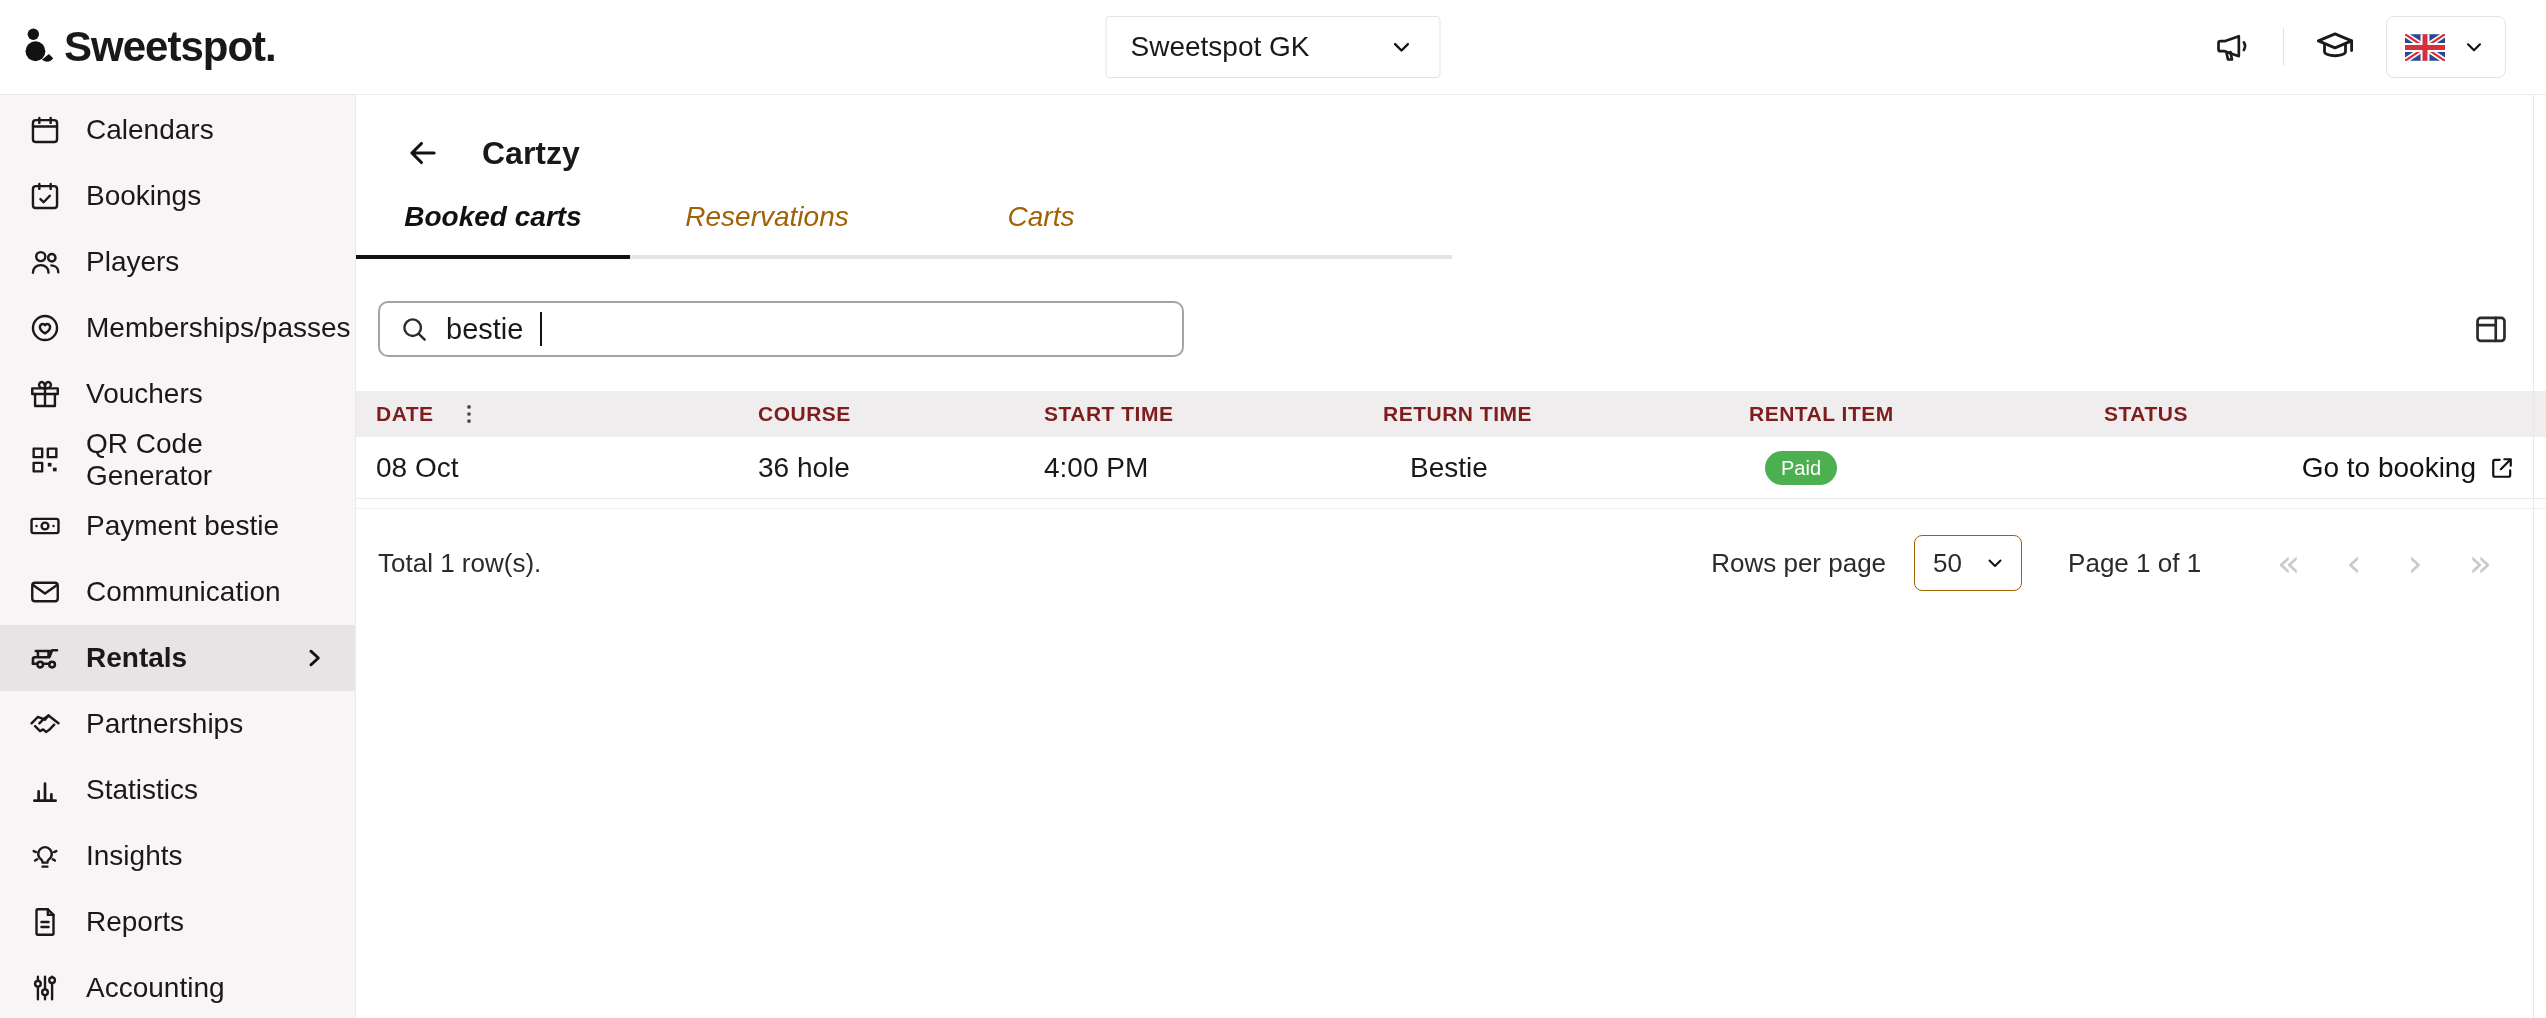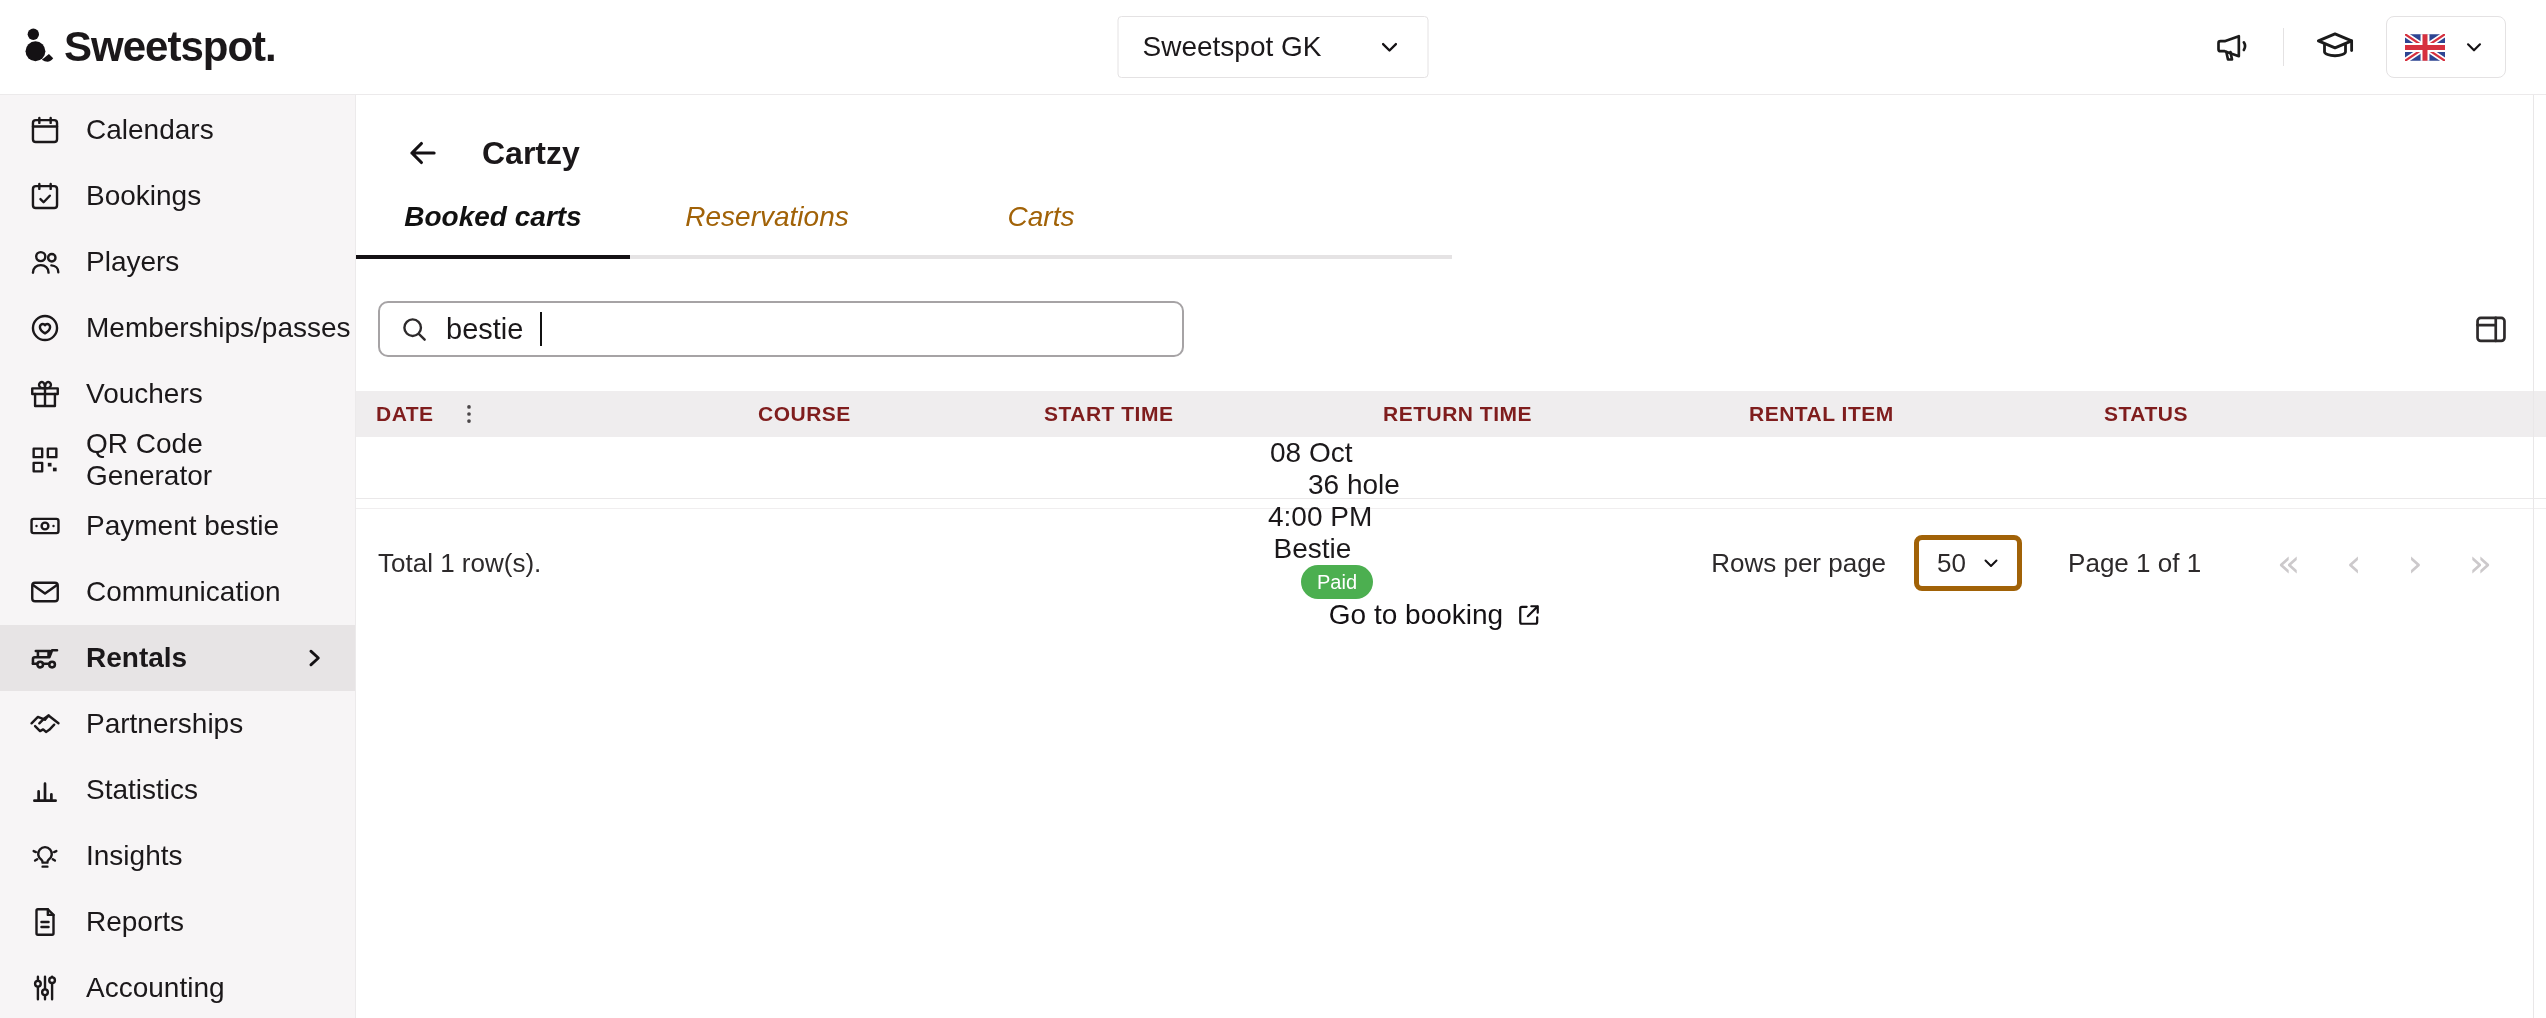--- a/index.html
+++ b/index.html
@@ -15,21 +15,21 @@
   
   .topbar {
     position: absolute; top: 0; left: 0; right: 0; height: 95px;
     background: #fff; border-bottom: 1px solid #eceaeb;
     display: flex; align-items: center; padding: 0 40px 0 22px; z-index: 5;
   }
   .logo { display: flex; align-items: center; gap: 8px; }
   .logo-text { font-size: 42px; font-weight: 700; letter-spacing: -1px; }
   .club-select {
     position: absolute; left: 50%; top: 50%; transform: translate(-50%,-50%);
-    width: 311px; height: 62px; border: 1px solid #e4e2e3; border-radius: 4px;
+    width: 335px; height: 62px; border: 1px solid #e4e2e3; border-radius: 4px;
     display: flex; align-items: center; justify-content: space-between;
     padding: 0 24px; font-size: 28px; background: #fff; cursor: pointer;
   }
   .topbar-right { margin-left: auto; display: flex; align-items: center; gap: 30px; }
   .tb-icon-btn { display: flex; align-items: center; cursor: pointer; color: #1b1b1b; }
   .tb-divider { width: 1px; height: 38px; background: #e4e2e3; }
   .lang-btn {
     height: 62px; border: 1px solid #e4e2e3; border-radius: 8px;
     display: flex; align-items: center; gap: 16px; padding: 0 18px; cursor: pointer; background:#fff;
   }
@@ -72,21 +72,21 @@
   .caret { width: 2px; height: 34px; background: #111; margin-left: 1px; }
   .date-filter-btn { cursor: pointer; color: #2d2a2b; display: flex; }
 
   
   .thead {
     display: flex; height: 46px; background: #efedee;
     font-size: 21px; font-weight: 700; letter-spacing: 0.5px; color: #7f1d1d;
   }
   .trow {
     display: flex; align-items: center; height: 62px; font-size: 28px;
-    border-bottom: 1px solid #eae8e9; background: #fff; flex-direction: column;
+    border-bottom: 1px solid #eae8e9; background: #fff;
   }
   .table-end { height: 10px; border-bottom: 1px solid #f0eeef; }
   .cell { display: flex; align-items: center; }
   .c-date   { width: 402px; padding-left: 20px; gap: 22px; }
   .c-course { width: 286px; }
   .c-start  { width: 339px; }
   .c-return { width: 366px; }
   .c-rental { width: 355px; }
   .c-status { width: 300px; }
   .c-action { flex: 1; justify-content: flex-end; padding-right: 30px; }
@@ -94,21 +94,21 @@
   .badge {
     background: #4caf50; color: #fff; font-size: 20px; font-weight: 400;
     padding: 5px 16px; border-radius: 999px; line-height: 1.2;
   }
   .booking-link { display: flex; align-items: center; gap: 12px; cursor: pointer; color: #141114; }
 
   
   .tfooter { display: flex; align-items: center; margin: 26px 40px 0 22px; font-size: 26px; color: #2d2a2b; }
   .foot-right { margin-left: auto; display: flex; align-items: center; gap: 28px; }
   .rpp-select {
-    width: 108px; height: 56px; border: 5px solid #a16207; border-radius: 8px;
+    width: 108px; height: 56px; border: 1px solid #a16207; border-radius: 8px;
     display: flex; align-items: center; justify-content: space-between;
     padding: 0 14px 0 18px; font-size: 26px; cursor: pointer; background: #fff;
   }
   .page-info { margin-left: 18px; margin-right: 48px; }
   .pager { display: flex; align-items: center; gap: 46px; margin-right: 14px; }
   .pg-btn { font-size: 38px; color: #ccc9cb; cursor: pointer; line-height: 1; font-family: "DejaVu Sans", sans-serif; }
 </style>
 </head>
 <body>
 

